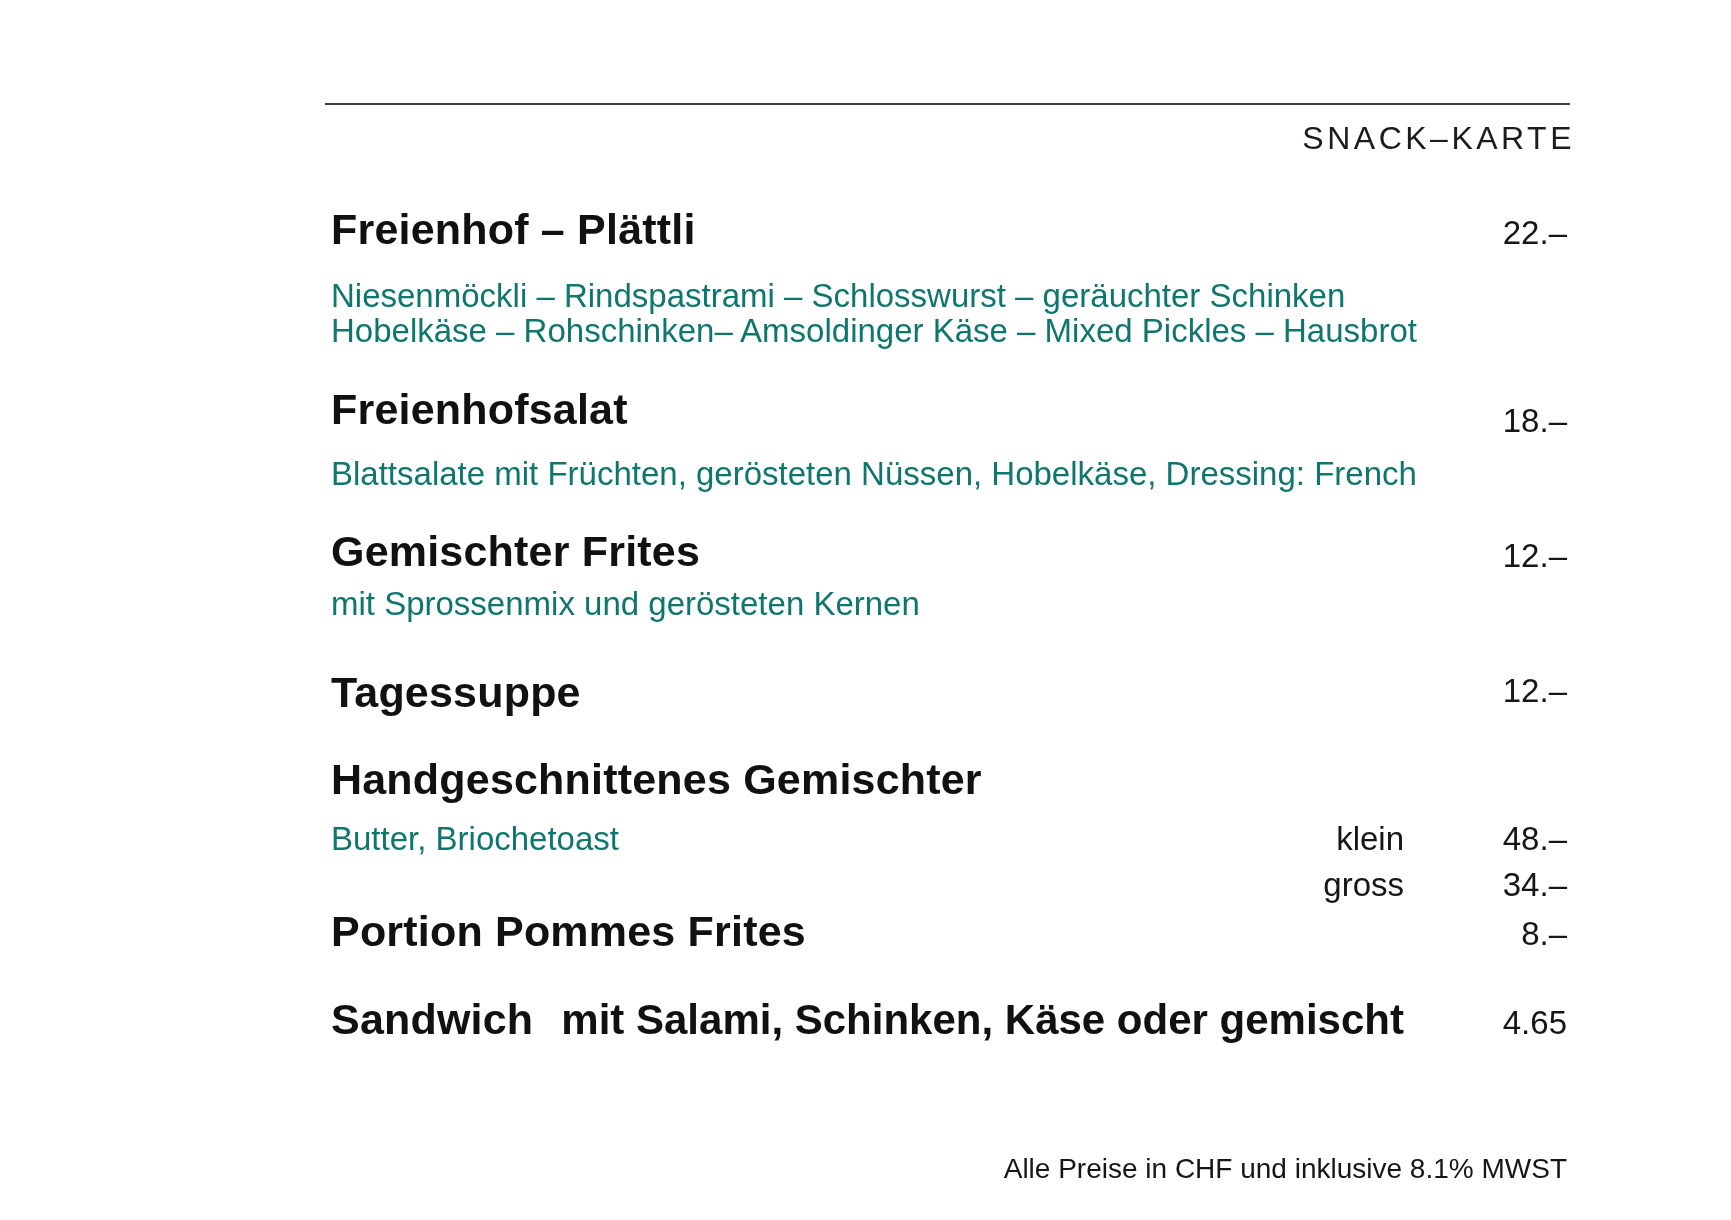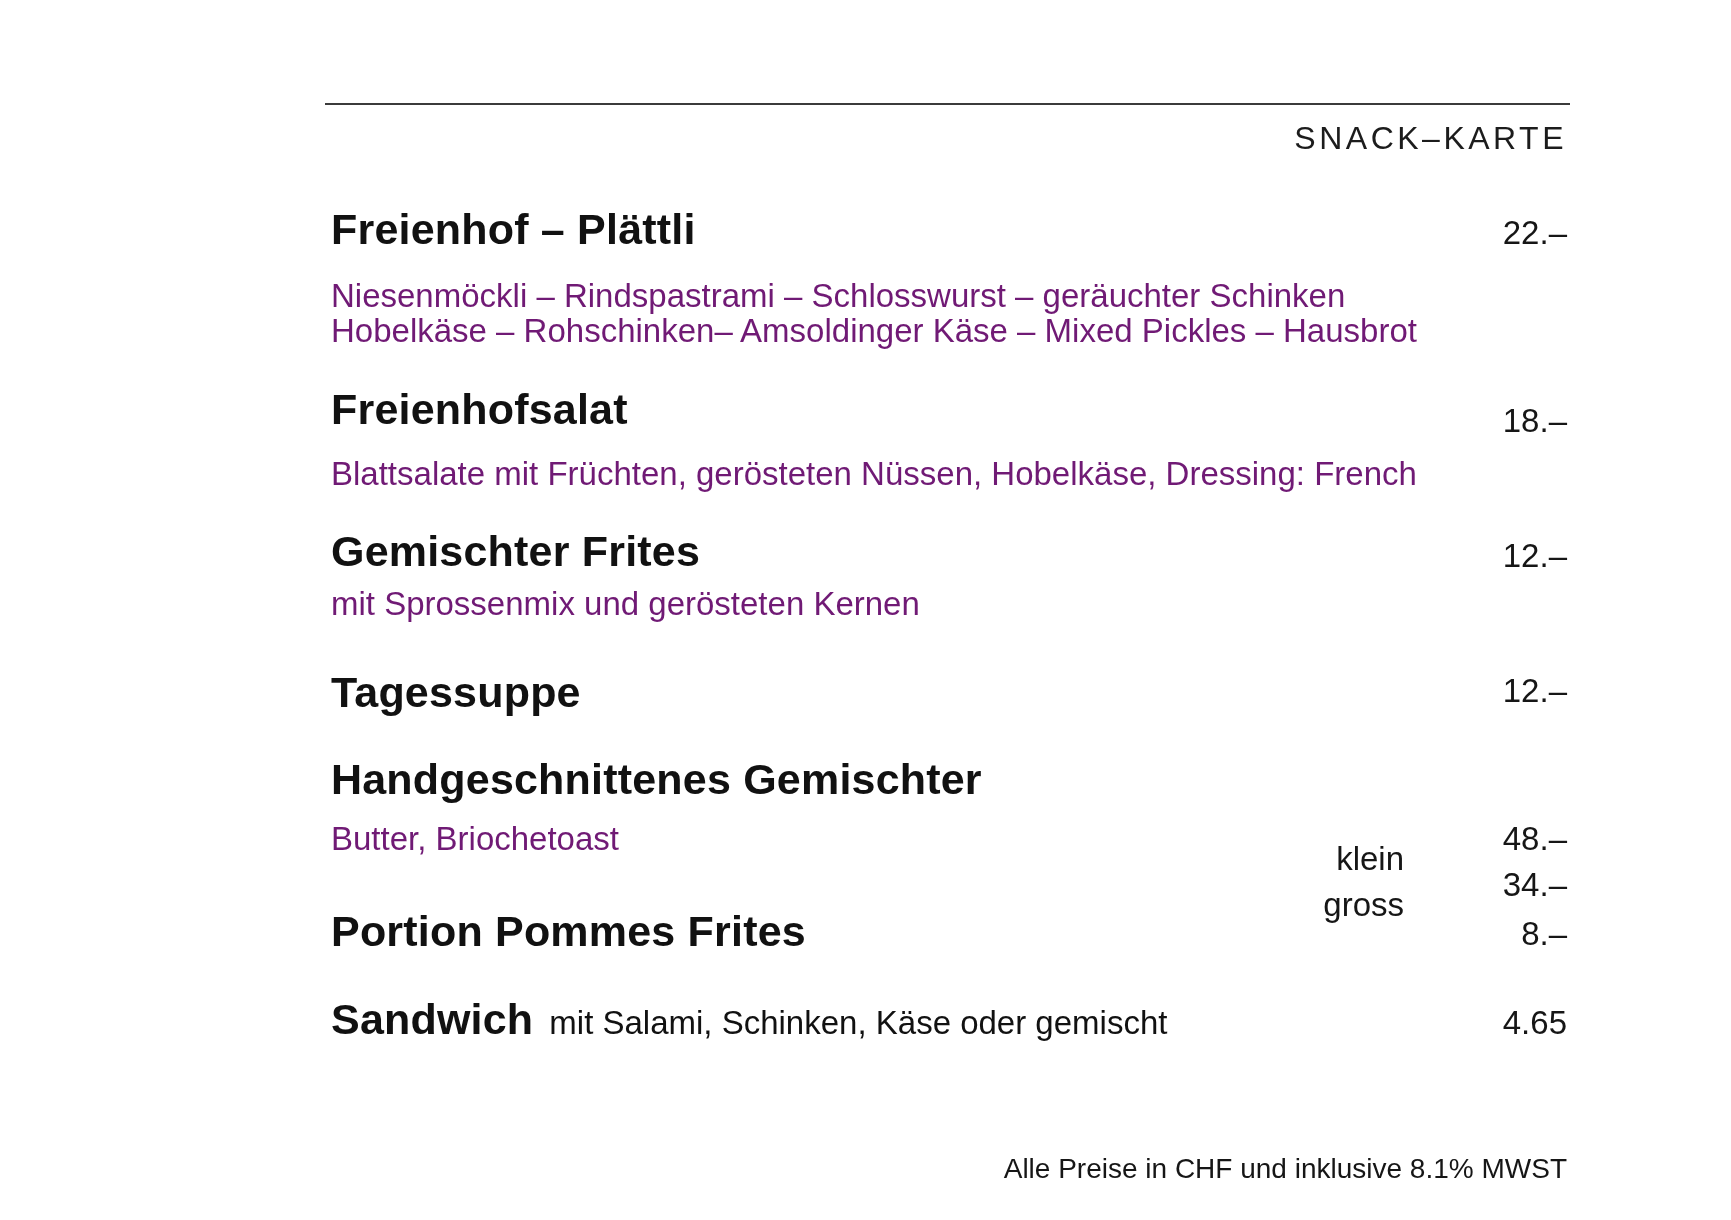--- a/index.html
+++ b/index.html
@@ -12,21 +12,21 @@
     overflow:hidden;
   }
   .rule{
     position:absolute;
     left:325px;top:103px;
     width:1245px;height:2px;
     background:#3b3b3b;
   }
   .header{
     position:absolute;
-    right:164px;top:120px;
+    right:156px;top:120px;
     font-size:32px;
     letter-spacing:3.5px;
     color:#1c1c1c;
     white-space:nowrap;
   }
   .name{
     position:absolute;
     left:331px;
     font-size:43px;
     font-weight:700;
@@ -34,46 +34,45 @@
     white-space:nowrap;
     color:#111111;
     text-align:right;
   }
   .desc{
     position:absolute;
     left:331px;
     font-size:33px;
     font-weight:400;
     white-space:nowrap;
-    color:#701a75;
+    color:#0f766e;
   }
   .inline-desc{
-    font-size:33px;
-    font-weight:400;
-    margin-left:16px;
+    font-size:42px;
+    font-weight:700;
+    margin-left:28px;
     letter-spacing:0;
   }
   .price{
     position:absolute;
     right:164px;
     font-size:33px;
     font-weight:400;
     text-align:center;
     white-space:nowrap;
     color:#161616;
   }
   .size-label{
     position:absolute;
     right:327px;
     font-size:33px;
     font-weight:400;
     text-align:right;
     white-space:nowrap;
     color:#161616;
-    margin-top:20px;
   }
   .footer{
     position:absolute;
     right:164px;top:1113px;
     font-size:28px;
     font-weight:400;
     white-space:nowrap;
     color:#161616;
     margin-top:40px;
   }

